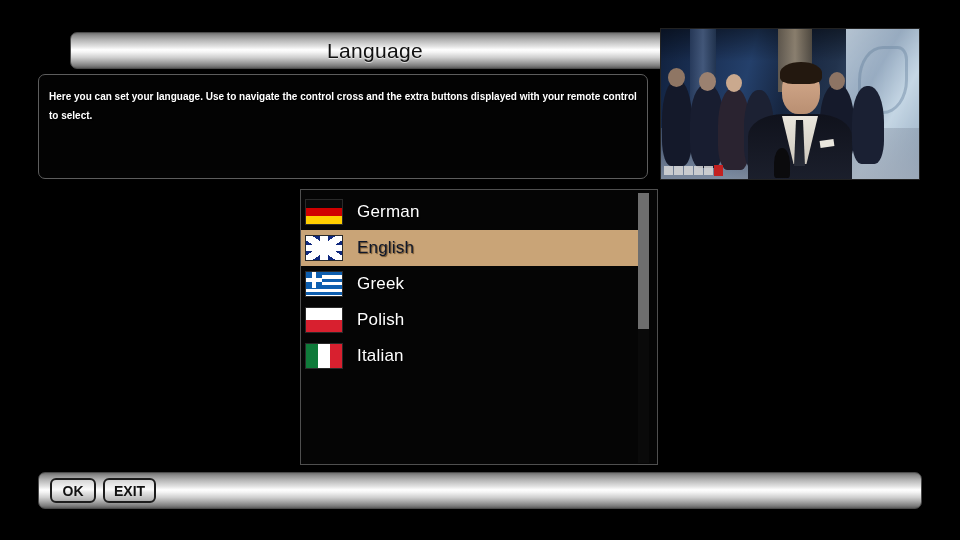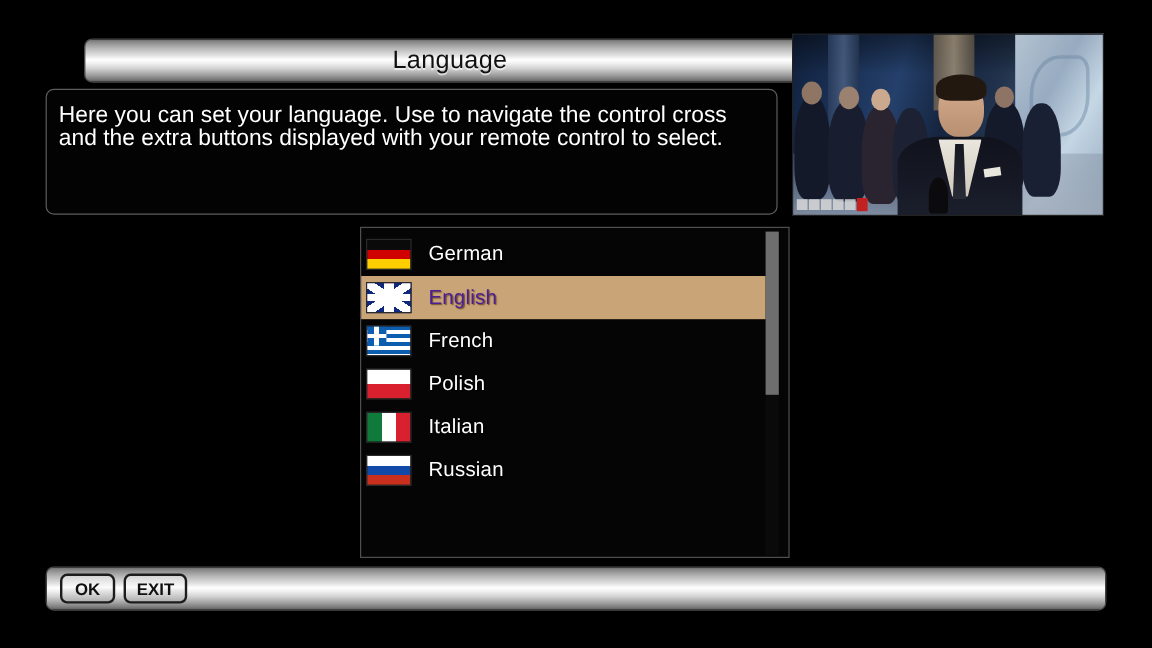--- a/index.html
+++ b/index.html
@@ -31,22 +31,23 @@
     text-shadow:0 1px 0 rgba(255,255,255,.6);
   }
 
   
   #desc-panel {
     position:absolute; left:38px; top:74px; width:610px; height:105px;
     background:#030303; border:1px solid #5d5d5d; border-radius:7px;
     padding:12px 10px 0 10px;
   }
   #desc-text {
-    color:#fff; font-size:19px; line-height:19px;
+    color:#fff; font-size:10px; line-height:19px;
     text-shadow:1px 1px 1px #000;
+    font-weight:bold;
   }
 
   
   #video-preview {
     position:absolute; left:660px; top:28px; width:260px; height:152px;
     overflow:hidden; background:#0a1222;
   }
   .vp-layer { position:absolute; }
   #vp-bg {
     left:0; top:0; width:100%; height:100%;
@@ -143,21 +144,21 @@
   }
   .flag {
     width:38px; height:26px; margin-right:14px;
     border:1px solid #2a2a2a; position:relative; overflow:hidden;
     flex:0 0 auto;
   }
   .row-label {
     font-size:17px; color:#fff; text-shadow:1px 1px 1px #000;
     letter-spacing:.2px;
   }
-  .list-row.selected .row-label { color:#4c1d95; text-shadow:1px 1px 1px #6b4f2c; }
+  .list-row.selected .row-label { color:#0f172a; text-shadow:1px 1px 1px #6b4f2c; }
 
   
   .f-de { background:linear-gradient(to bottom,#0a0a0a 0 33.3%,#d00000 33.3% 66.6%,#ffce00 66.6% 100%); }
   .f-fr { background:linear-gradient(to right,#10297e 0 33.3%,#fff 33.3% 66.6%,#d8202f 66.6% 100%); }
   .f-it { background:linear-gradient(to right,#0f7a3a 0 33.3%,#fff 33.3% 66.6%,#d8202f 66.6% 100%); }
   .f-pl { background:linear-gradient(to bottom,#fff 0 50%,#d8202f 50% 100%); }
   .f-ru { background:linear-gradient(to bottom,#fff 0 33.3%,#1149a8 33.3% 66.6%,#c8301d 66.6% 100%); }
   .f-gr {
     background:repeating-linear-gradient(to bottom,
       #0d5eaf 0 3.33px,#fff 3.33px 6.66px);
@@ -267,37 +268,33 @@
       </div>
 
       <div class="list-row selected">
         <span class="flag f-gb"></span>
         <span class="row-label">English</span>
       </div>
 
 
       <div class="list-row">
         <span class="flag f-gr"></span>
-        <span class="row-label">French</span>
+        <span class="row-label">Greek</span>
       </div>
 
       <div class="list-row">
         <span class="flag f-pl"></span>
         <span class="row-label">Polish</span>
       </div>
 
       <div class="list-row">
         <span class="flag f-it"></span>
         <span class="row-label">Italian</span>
       </div>
 
-      <div class="list-row">
-        <span class="flag f-ru"></span>
-        <span class="row-label">Russian</span>
-      </div>
 
     </div>
 
     <div id="scroll-track">
       <div id="scroll-thumb"></div>
     </div>
   </div>
 
   <div id="bottom-bar" class="silver">
     <div class="softkey">OK</div>

